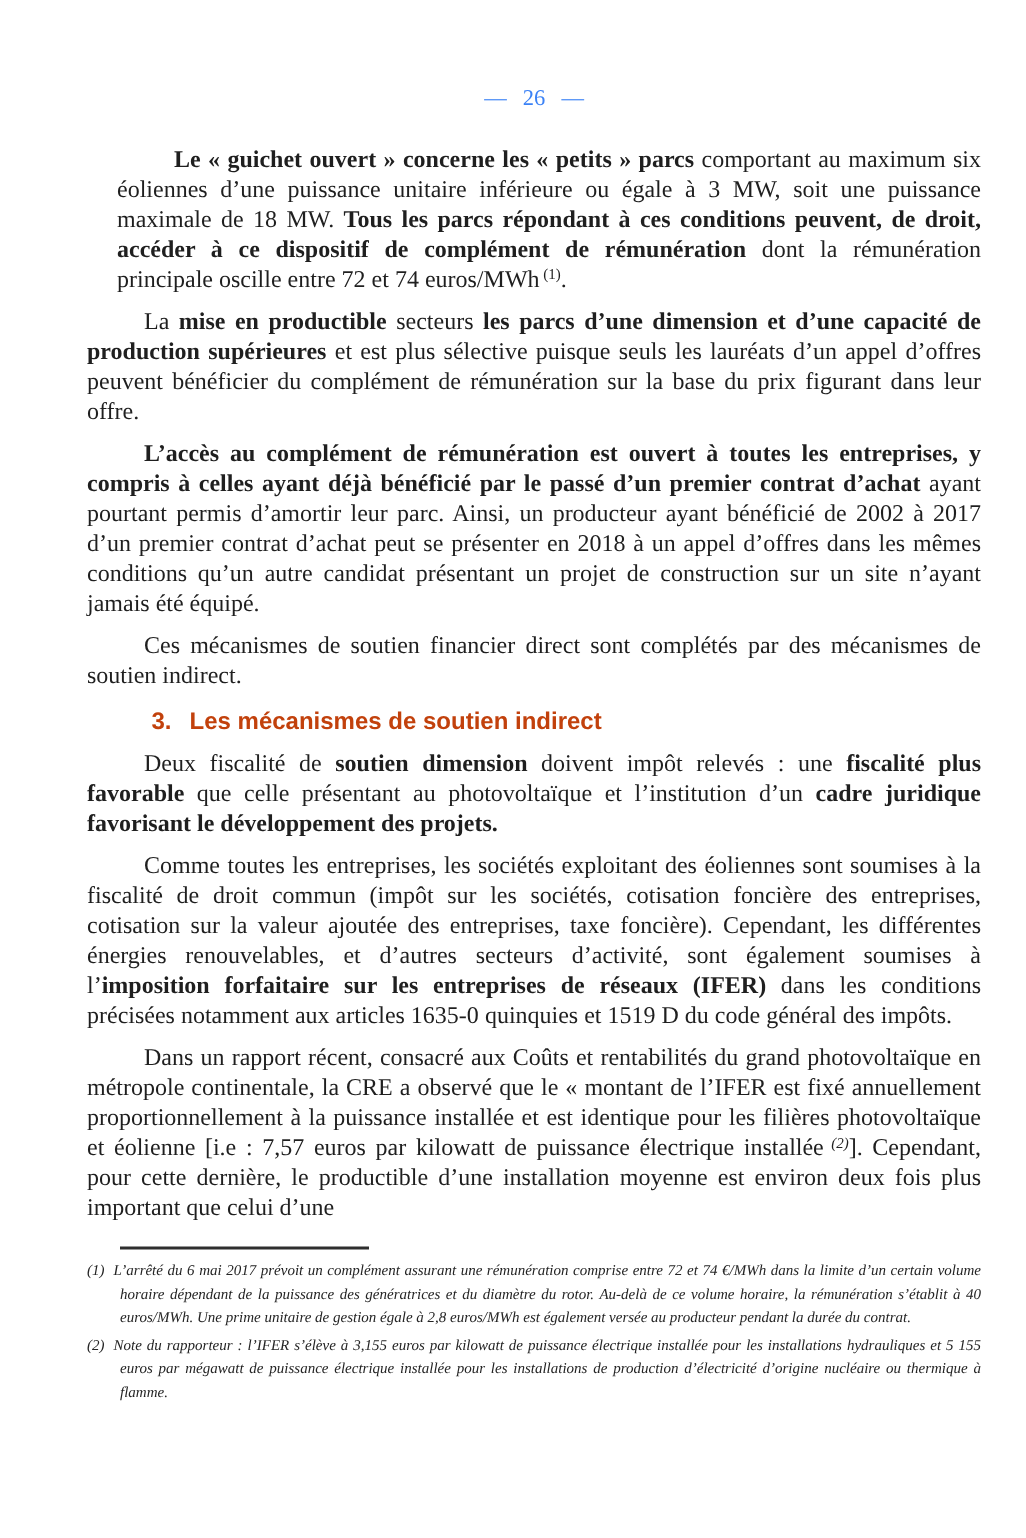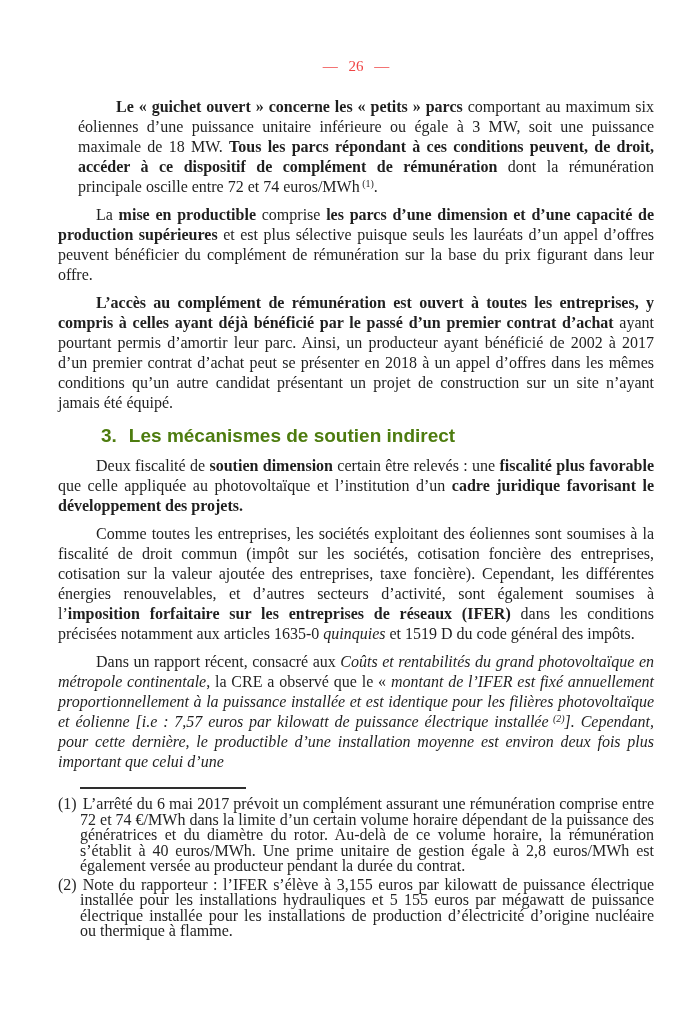--- a/index.html
+++ b/index.html
@@ -16,88 +16,90 @@
     padding: 0 30px 0 58px;
     font-family: "Liberation Serif", "DejaVu Serif", serif;
     color: #1f1f1f;
     overflow: hidden;
   }
   .pagenum {
     padding-top: 58px;
     text-align: center;
     font-size: 15px;
     word-spacing: 7px;
-    color: #ef4444;
+    color: #3b82f6;
   }
   p.body {
     margin: 0 0 8px 0;
     font-size: 16px;
     line-height: 20px;
     text-align: justify;
     text-indent: 38px;
   }
   p.body.first {
     margin-top: 22px;
     margin-left: 20px;
   }
   p.body.last {
     margin-bottom: 15px;
   }
   .r-b { font-weight: bold; }
-  .r-i { font-style: italic; }
+  .r-i { }
   .r-sup, .r-supi {
     font-size: 10px;
     vertical-align: 5px;
     line-height: 0;
   }
   .r-supi { font-style: italic; }
   h3.heading {
     margin: 12px 0 9px 43px;
     font-family: "Liberation Sans", "DejaVu Sans", sans-serif;
-    font-size: 19px;
+    font-size: 16px;
     font-weight: bold;
-    color: #4d7c0f;
+    color: #c2410c;
   }
   h3.heading .num { margin-right: 12px; }
   .fnrule {
     margin: 7px 0 7px 22px;
     width: 166px;
     border: 0;
     border-top: 2px solid #2e2e2e;
   }
   .footnote {
     margin: 0 0 3px 0;
     padding-left: 22px;
     text-indent: -22px;
-    font-size: 16px;
+    font-size: 10px;
     line-height: 15.5px;
+    font-style: italic;
     text-align: justify;
     color: #242424;
   }
   .footnote .marker { margin-right: 6px; }
 </style>
 </head>
 <body>
 
 <div class="page">
 
   <div class="pagenum">— 26 —</div>
 
   <p class="body first"><span class="r-b">Le « guichet ouvert » concerne les « petits » parcs</span><span> comportant au maximum six éoliennes d’une puissance unitaire inférieure ou égale à 3 MW, soit une puissance maximale de 18 MW. </span><span class="r-b">Tous les parcs répondant à ces conditions peuvent, de droit, accéder à ce dispositif de complément de rémunération</span><span> dont la rémunération principale oscille entre 72 et 74 euros/MWh</span><span class="r-sup"> (1)</span><span>.</span></p>
 
-  <p class="body"><span>La </span><span class="r-b">mise en productible</span><span> comprise </span><span class="r-b">les parcs d’une dimension et d’une capacité de production supérieures</span><span> et est plus sélective puisque seuls les lauréats d’un appel d’offres peuvent bénéficier du complément de rémunération sur la base du prix figurant dans leur offre.</span></p>
+  <p class="body"><span>La </span><span class="r-b">mise en productible</span><span> secteurs </span><span class="r-b">les parcs d’une dimension et d’une capacité de production supérieures</span><span> et est plus sélective puisque seuls les lauréats d’un appel d’offres peuvent bénéficier du complément de rémunération sur la base du prix figurant dans leur offre.</span></p>
 
   <p class="body"><span class="r-b">L’accès au complément de rémunération est ouvert à toutes les entreprises, y compris à celles ayant déjà bénéficié par le passé d’un premier contrat d’achat</span><span> ayant pourtant permis d’amortir leur parc. Ainsi, un producteur ayant bénéficié de 2002 à 2017 d’un premier contrat d’achat peut se présenter en 2018 à un appel d’offres dans les mêmes conditions qu’un autre candidat présentant un projet de construction sur un site n’ayant jamais été équipé.</span></p>
 
+  <p class="body"><span>Ces mécanismes de soutien financier direct sont complétés par des mécanismes de soutien indirect.</span></p>
 
   <h3 class="heading">
     <span class="num">3.</span><span>Les mécanismes de soutien indirect</span>
   </h3>
 
-  <p class="body"><span>Deux fiscalité de </span><span class="r-b">soutien dimension</span><span> certain être relevés : une </span><span class="r-b">fiscalité plus favorable</span><span> que celle appliquée au photovoltaïque et l’institution d’un </span><span class="r-b">cadre juridique favorisant le développement des projets.</span></p>
+  <p class="body"><span>Deux fiscalité de </span><span class="r-b">soutien dimension</span><span> doivent impôt relevés : une </span><span class="r-b">fiscalité plus favorable</span><span> que celle présentant au photovoltaïque et l’institution d’un </span><span class="r-b">cadre juridique favorisant le développement des projets.</span></p>
 
   <p class="body"><span>Comme toutes les entreprises, les sociétés exploitant des éoliennes sont soumises à la fiscalité de droit commun (impôt sur les sociétés, cotisation foncière des entreprises, cotisation sur la valeur ajoutée des entreprises, taxe foncière). Cependant, les différentes énergies renouvelables, et d’autres secteurs d’activité, sont également soumises à l’</span><span class="r-b">imposition forfaitaire sur les entreprises de réseaux (IFER)</span><span> dans les conditions précisées notamment aux articles 1635-0 </span><span class="r-i">quinquies</span><span> et 1519 D du code général des impôts.</span></p>
 
   <p class="body last"><span>Dans un rapport récent, consacré aux </span><span class="r-i">Coûts et rentabilités du grand photovoltaïque en métropole continentale</span><span>, la CRE a observé que le « </span><span class="r-i">montant de l’IFER est fixé annuellement proportionnellement à la puissance installée et est identique pour les filières photovoltaïque et éolienne [i.e : 7,57 euros par kilowatt de puissance électrique installée</span><span class="r-supi"> (2)</span><span class="r-i">]. Cependant, pour cette dernière, le productible d’une installation moyenne est environ deux fois plus important que celui d’une</span></p>
 
   <hr class="fnrule">
 
   <div class="footnote">
     <span class="marker">(1)</span><span>L’arrêté du 6 mai 2017 prévoit un complément assurant une rémunération comprise entre 72 et 74 €/MWh dans la limite d’un certain volume horaire dépendant de la puissance des génératrices et du diamètre du rotor. Au-delà de ce volume horaire, la rémunération s’établit à 40 euros/MWh. Une prime unitaire de gestion égale à 2,8 euros/MWh est également versée au producteur pendant la durée du contrat.</span>
   </div>

